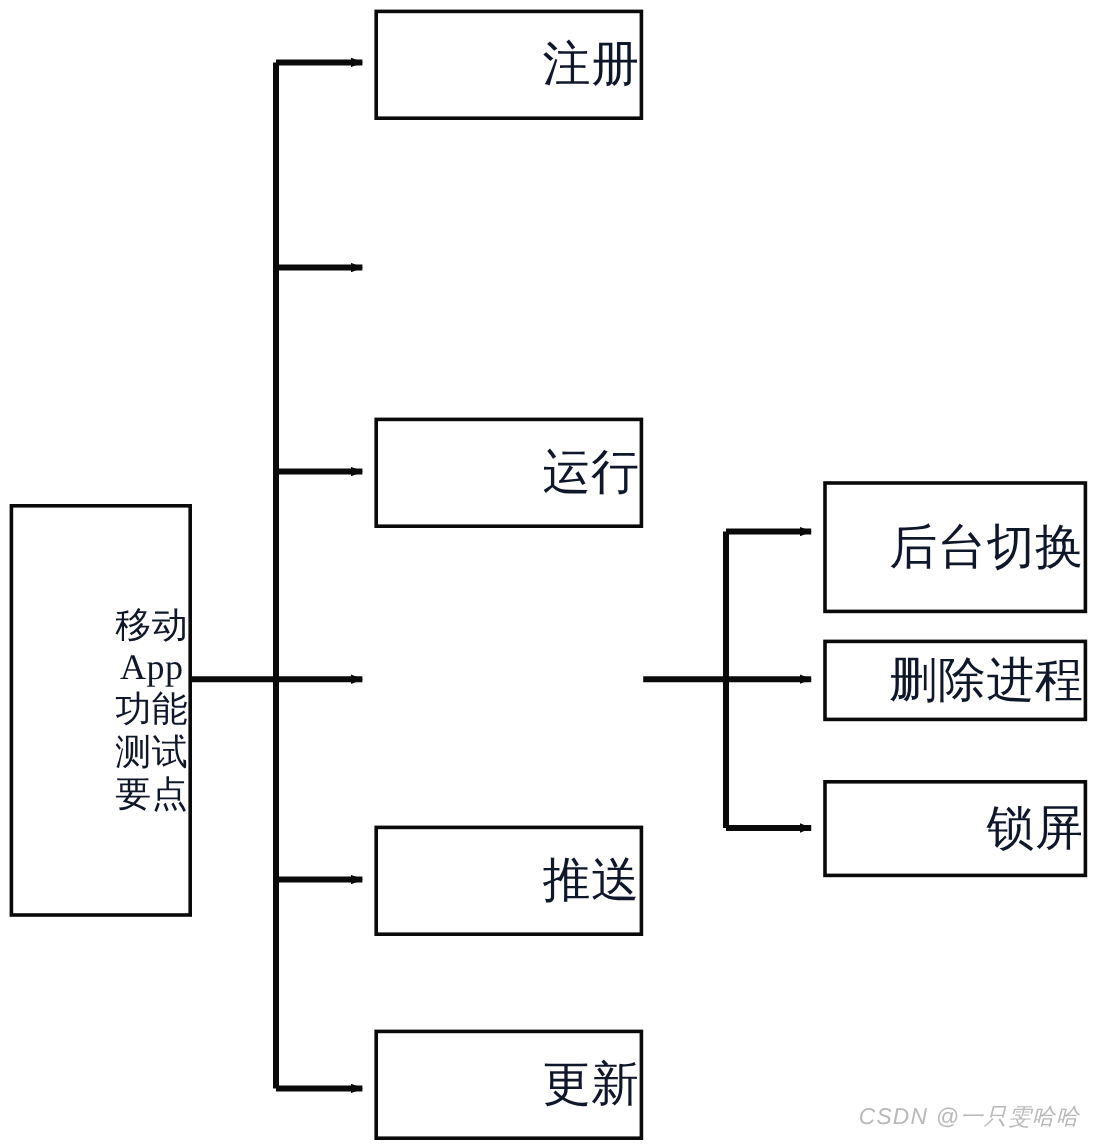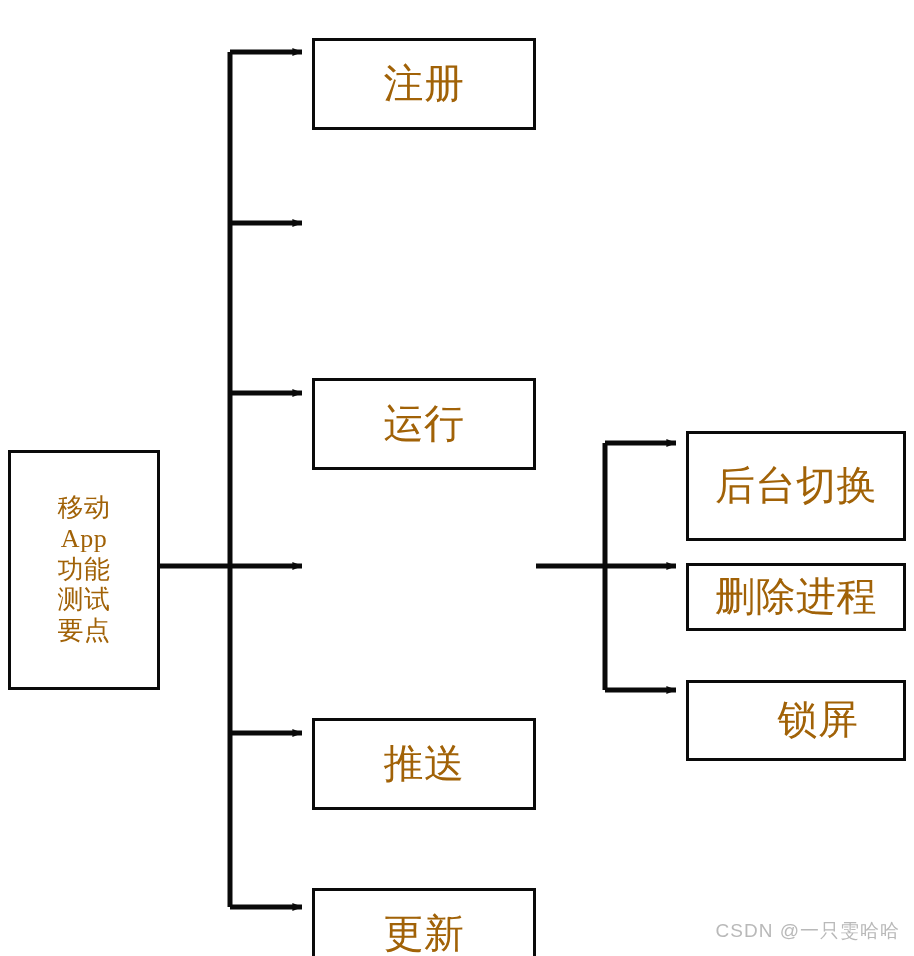--- a/index.html
+++ b/index.html
@@ -24,37 +24,36 @@
     width: 914px;
     height: 956px;
   }
   .node {
     position: absolute;
     box-sizing: border-box;
     background: #ffffff;
     border: 3px solid #0a0a0a;
     display: flex;
     align-items: center;
-    justify-content: center;
+    justify-content: flex-end;
     text-align: center;
-    color: #a16207;
+    color: #0f172a;
     line-height: 1.16;
     letter-spacing: 0.5px;
-    margin-top: 30px;
   }
   .node-label {
     display: block;
     white-space: pre-line;
   }
   .node-root {
     left: 8px;
     top: 420px;
     width: 152px;
-    height: 240px;
-    font-size: 26px;
+    height: 344px;
+    font-size: 30px;
     line-height: 1.18;
   }
   .node-mid {
     left: 312px;
     width: 224px;
     height: 92px;
     font-size: 40px;
   }
   .node-mid.n1 { top: 8px; }
   .node-mid.n2 { top: 178px; }
@@ -72,20 +71,21 @@
   .node-right.r3 { top: 650px; height: 81px; padding-left: 44px; }
   .watermark {
     position: absolute;
     right: 14px;
     bottom: 12px;
     font-family: "Liberation Sans", sans-serif;
     font-size: 19px;
     color: #b9b9b9;
     letter-spacing: 1px;
     white-space: nowrap;
+    font-style: italic;
   }
 </style>
 </head>
 <body>
 
 <div id="diagram-canvas">
 
   <svg id="diagram-svg" viewBox="0 0 914 956" xmlns="http://www.w3.org/2000/svg">
     <defs>
       <marker id="arrowhead" markerWidth="10" markerHeight="8" refX="9.6" refY="4" orient="auto" markerUnits="userSpaceOnUse">

